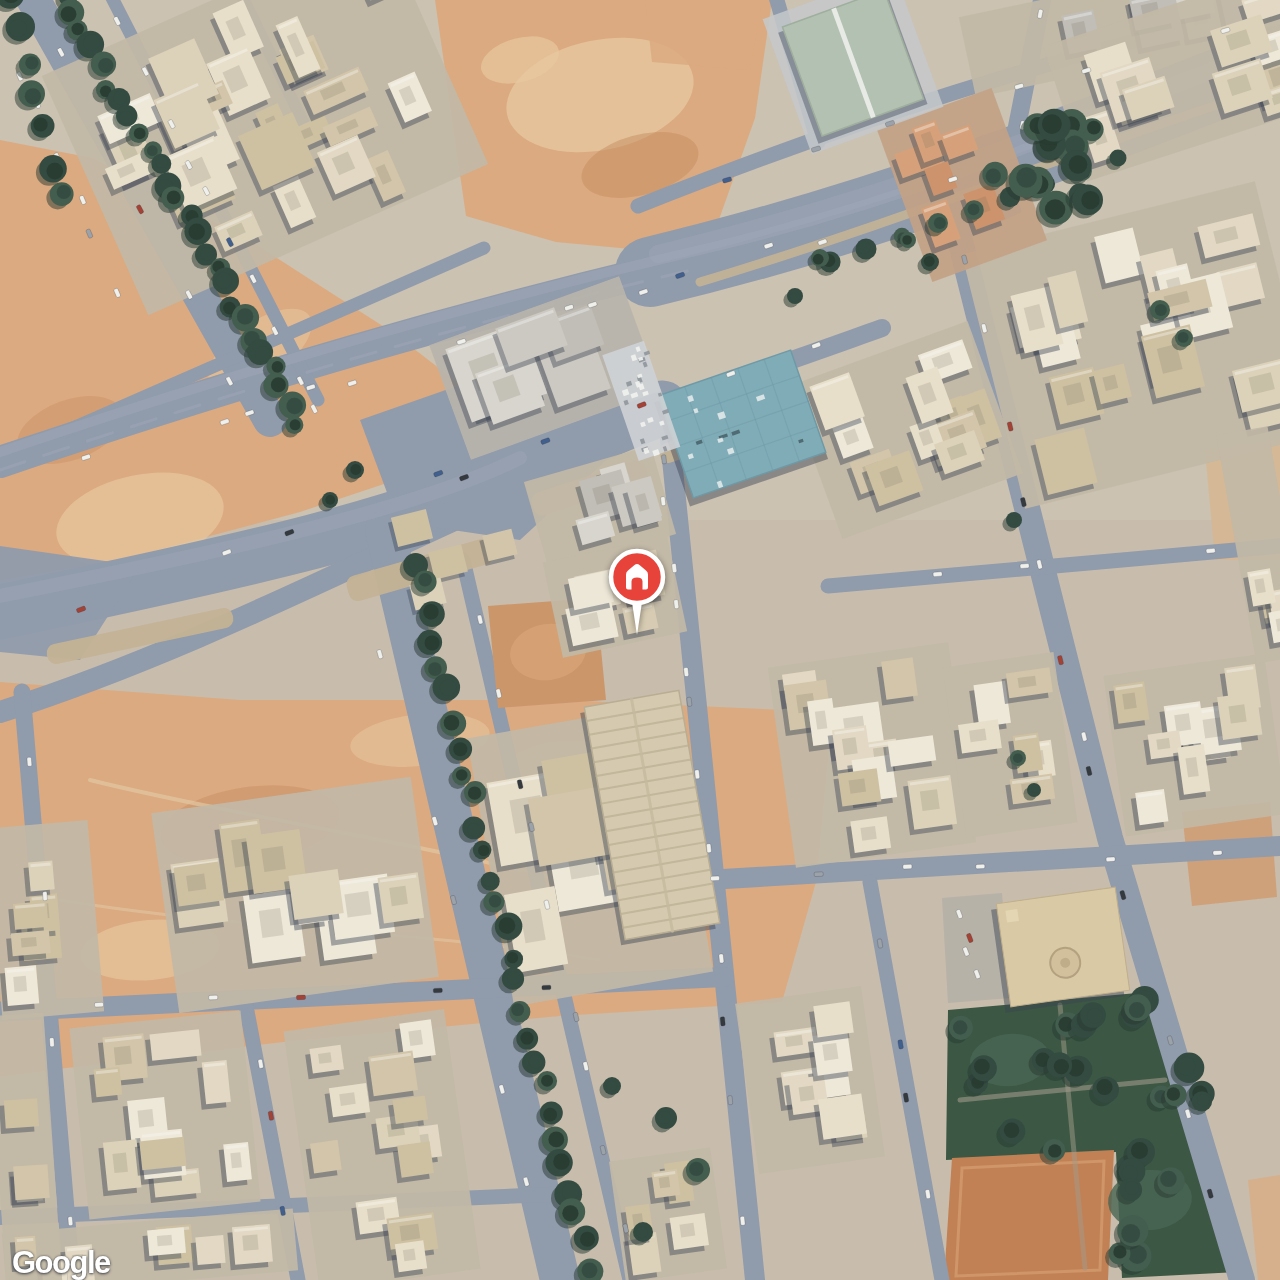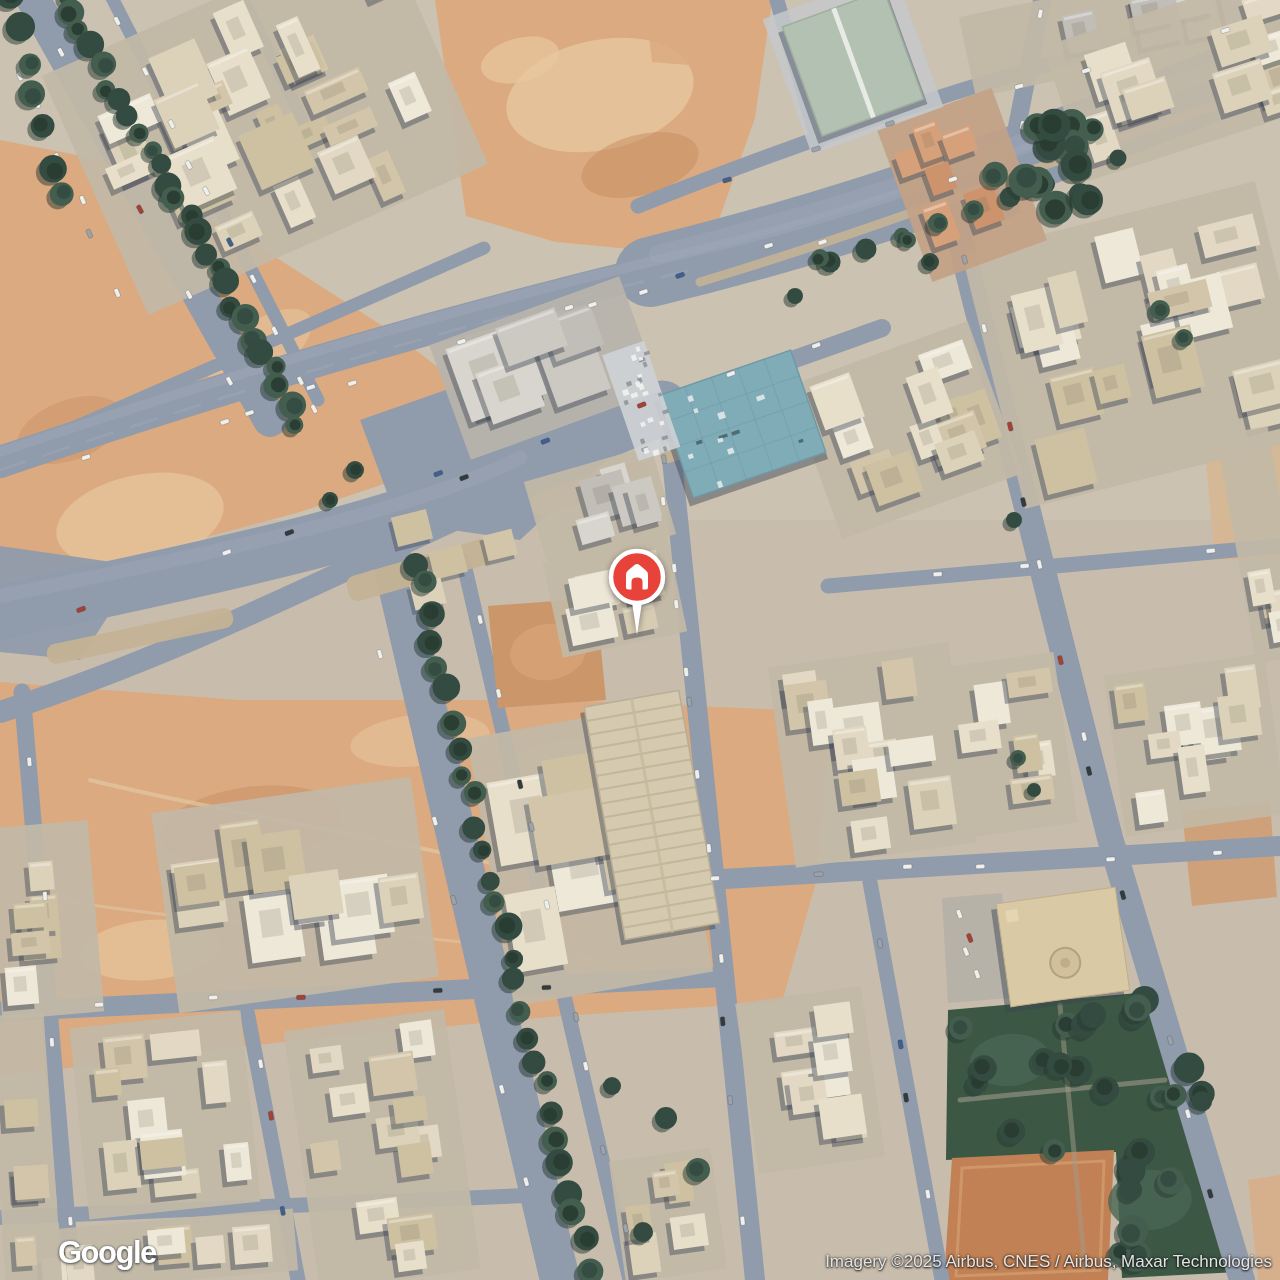--- a/index.html
+++ b/index.html
@@ -1,22 +1,22 @@
 <!DOCTYPE html>
 <html><head>
 <meta charset="utf-8">
 <style>
   html,body{margin:0;padding:0;background:#202124;}
   .stage{position:relative;width:1280px;height:1280px;overflow:hidden;
          background:#c9bdac;font-family:"Liberation Sans",sans-serif;}
   .stage svg{display:block;position:absolute;left:0;top:0;}
-  .google-logo{position:absolute;left:12px;bottom:12px;color:#fff;
+  .google-logo{position:absolute;left:12px;bottom:2px;color:#fff;
     font-size:31px;font-weight:700;letter-spacing:-1.5px;line-height:1;
     text-shadow:0 1px 3px rgba(40,45,55,.8),0 0 2px rgba(40,45,55,.6);
-    cursor:pointer;user-select:none;padding-left:46px;}
+    cursor:pointer;user-select:none;}
   .attribution{position:absolute;right:8px;bottom:8px;color:#e4e4e4;
     font-size:17px;line-height:1.2;
     text-shadow:0 0 3px rgba(0,0,0,.9),0 1px 2px rgba(0,0,0,.75);}
   .home-marker{position:absolute;width:64px;height:100px;
     filter:drop-shadow(0 2px 3px rgba(0,0,0,.45));cursor:pointer;}
 </style>
 </head>
 <body>
 
 <div class="stage">
@@ -1625,14 +1625,13 @@
       <path d="M26.5,56 L32,92 L37.5,56 Z" fill="#ffffff"></path>
       <circle id="marker-circle" cx="32" cy="34" r="26" fill="#E8433A" stroke="#ffffff" stroke-width="4.5"></circle>
       <path d="M21,44.5 L21,31.5 Q21,29 23,27.5 L29.5,22 Q32,20 34.5,22 L41,27.5
                Q43,29 43,31.5 L43,44.5 Q43,46.5 41,46.5 L37.5,46.5 L37.5,38.5
                Q37.5,34.5 32,34.5 Q26.5,34.5 26.5,38.5 L26.5,46.5 L23,46.5
                Q21,46.5 21,44.5 Z" fill="#ffffff"></path>
     </svg>
   </div>
 
   <div class="google-logo">Google</div>
-  <div class="attribution">Imagery ©2025 Airbus, CNES / Airbus, Maxar Technologies</div>
 </div>
 
 </body></html>

